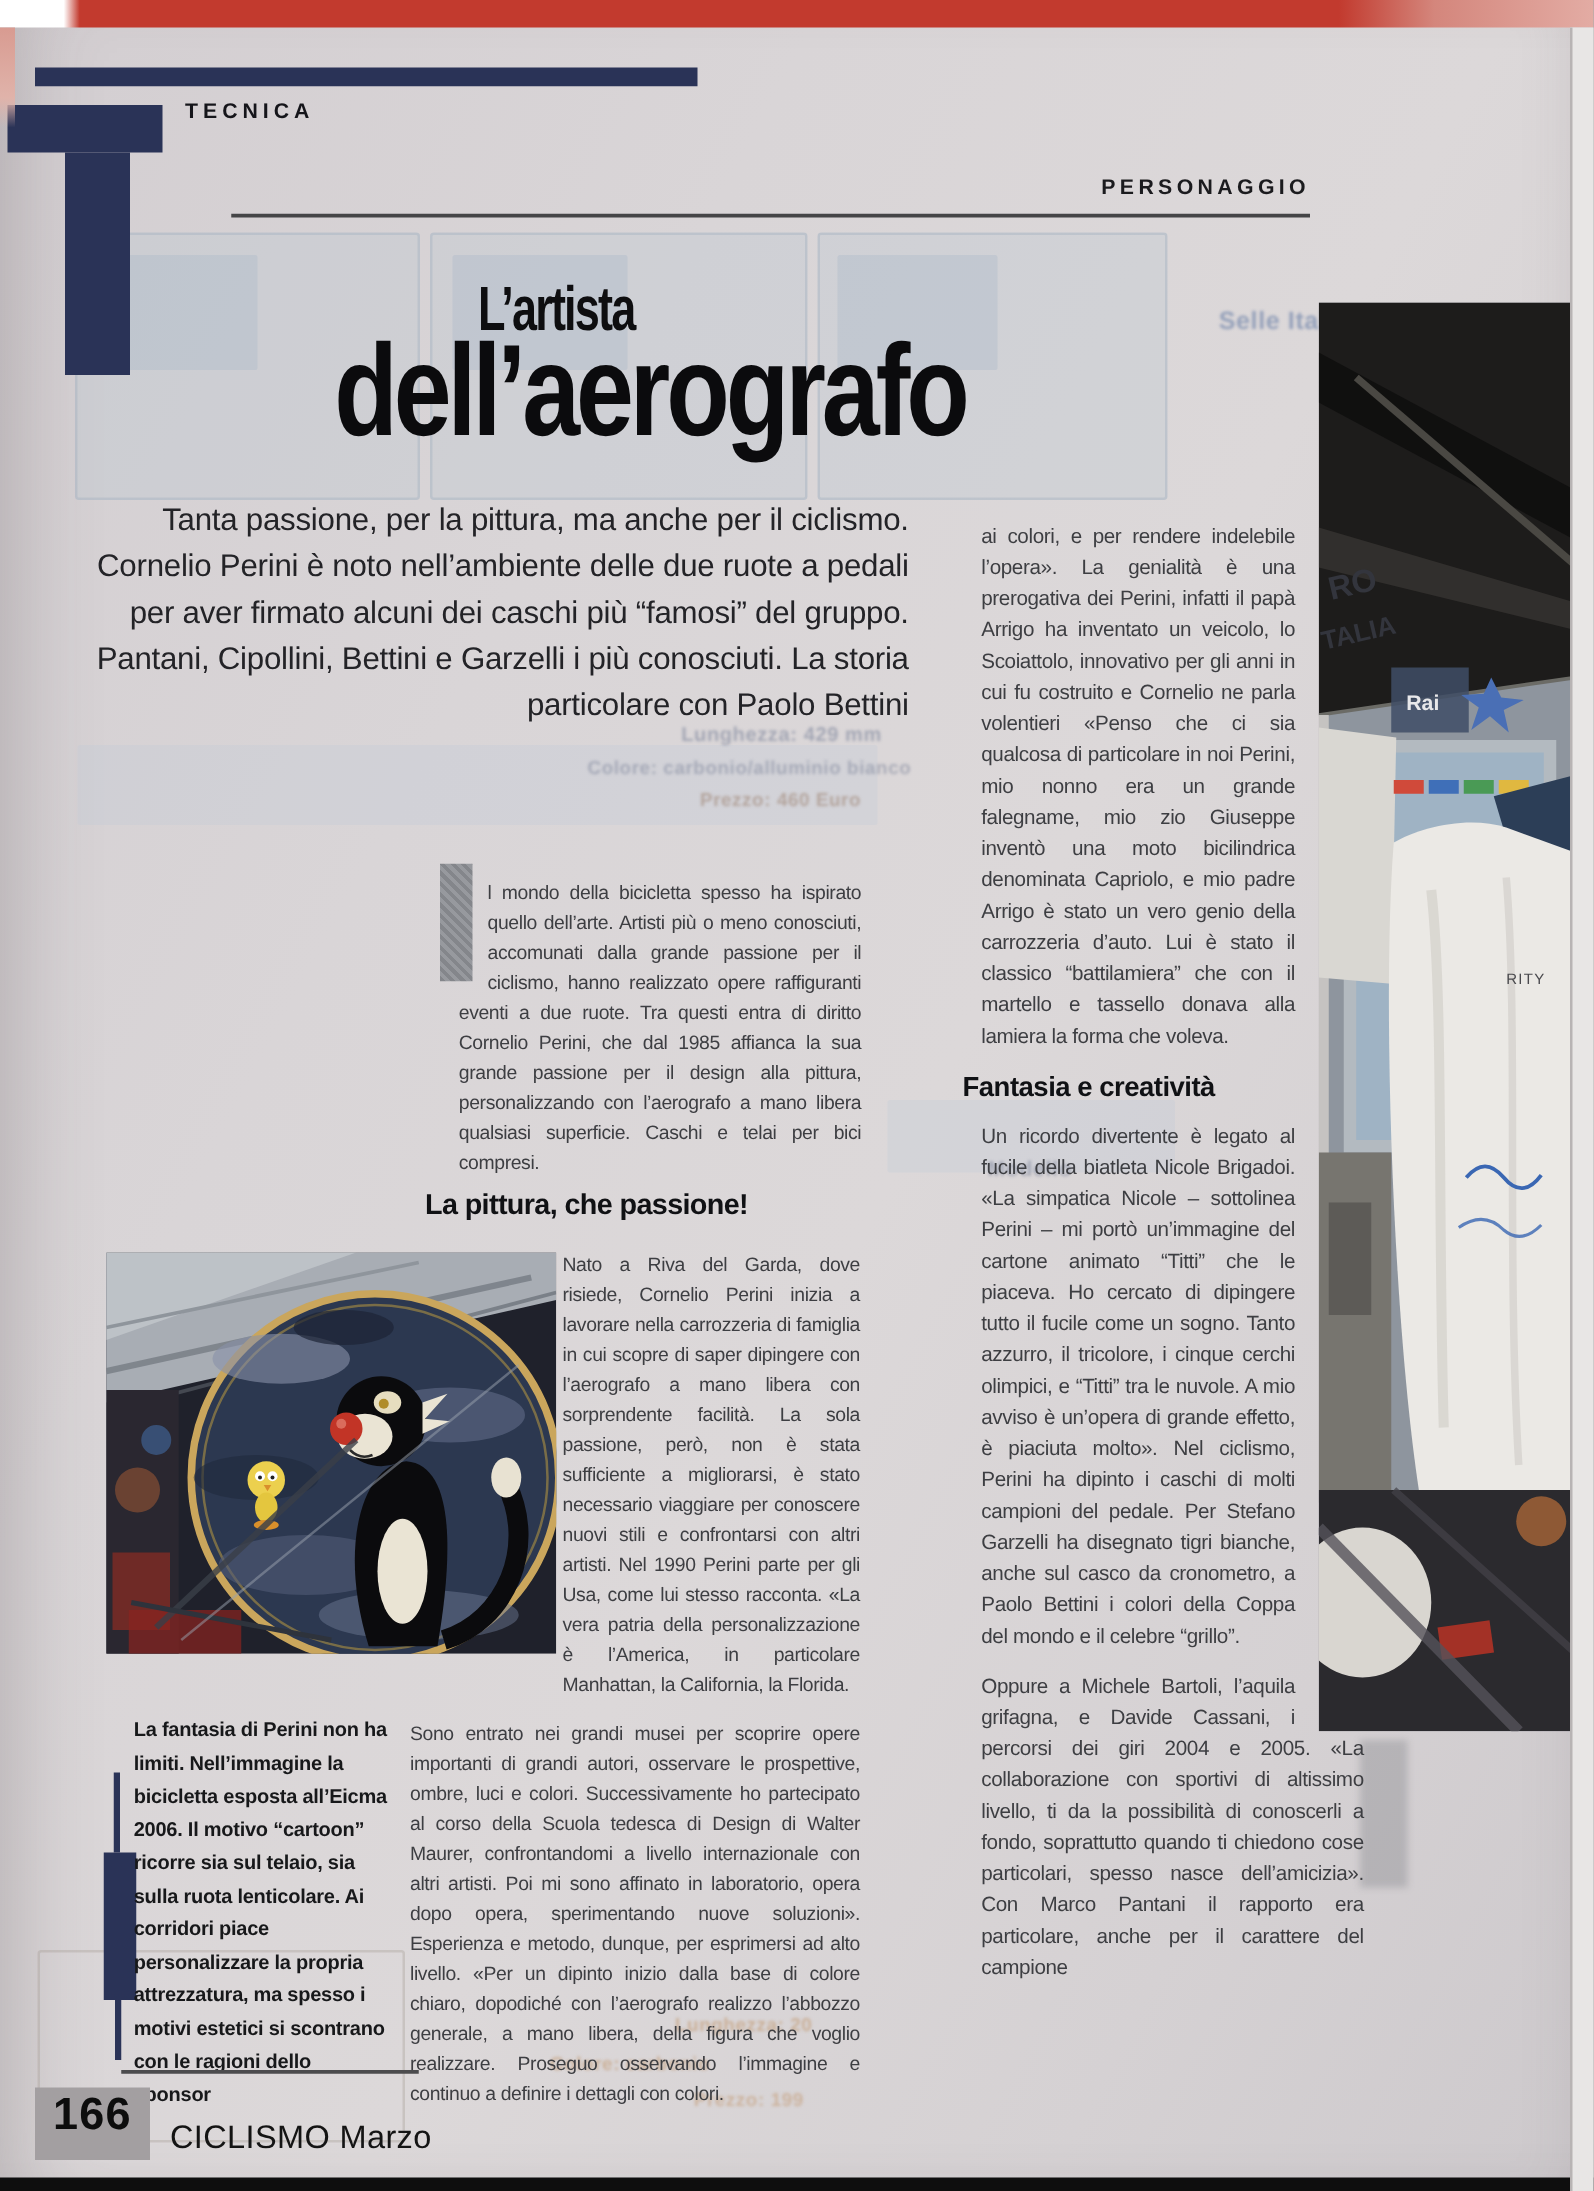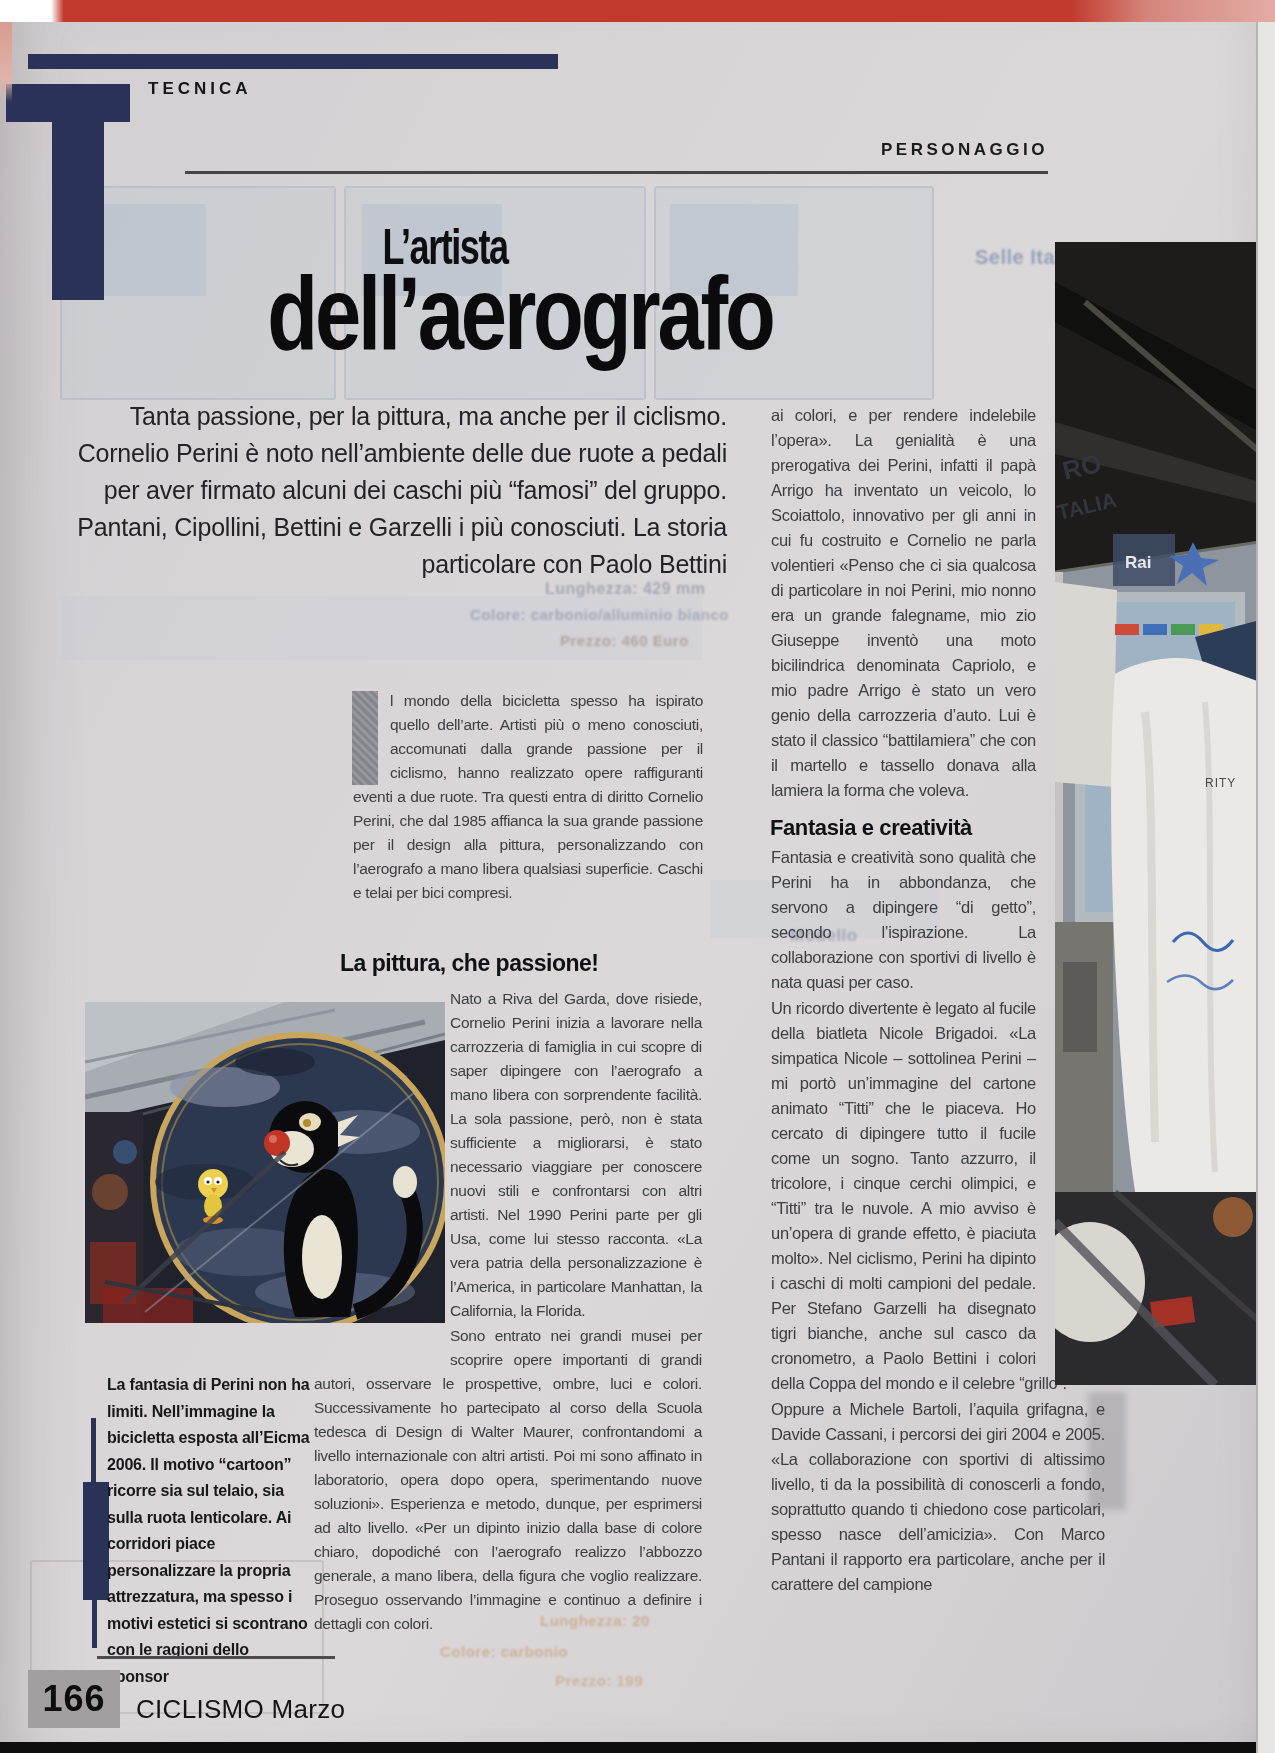--- a/index.html
+++ b/index.html
@@ -24,31 +24,31 @@
   .rule{background:#454547; height:3px;}
   .section-label{font-size:17px; font-weight:bold; letter-spacing:3.5px; color:#1b1b1e;}
   
   .title1{font-size:50px; font-weight:bold; letter-spacing:-2px; color:#0e0e10; text-align:center;
           transform:scaleX(.72); transform-origin:50% 50%; line-height:1; white-space:nowrap;}
   .title2{font-size:104px; font-weight:bold; letter-spacing:-4px; color:#0b0b0d; text-align:center;
           transform:scaleX(.80); transform-origin:50% 50%; line-height:.95; white-space:nowrap;}
   .lead{font-size:25px; line-height:37px; letter-spacing:-.2px; color:#232327;text-align:right;}
   
   .bodytxt{font-size:15.5px; line-height:24px; letter-spacing:-.3px; color:#3d3e42; text-align:justify;}
-  .bodytxt p{margin:1px;}
+  .bodytxt p{margin:15px;}
   .rightcol{font-size:16.5px; line-height:25px;}
   .h-run{font-size:23px; font-weight:bold; letter-spacing:-.5px; color:#101114; white-space:nowrap;}
   .h-inline{font-size:22px; font-weight:bold; letter-spacing:-.4px; color:#101114; margin:12px 0 5px !important; text-align:left;}
   .dropbar{float:left; width:26px; height:94px; margin:3px 12px 0 0;
            background:repeating-linear-gradient(45deg,#84868b 0 3px,#97999e 3px 6px);}
   .spacer-l{float:left; width:137px; height:384px;}
   .spacer-r{float:right; width:70px; height:968px;}
   .caption{font-size:16px; line-height:26.5px; font-weight:bold; color:#17181a; letter-spacing:-.2px;}
   
-  .pagenum-box{background:#a39fa1; display:flex; align-items:center; justify-content:center;}
+  .pagenum-box{background:#a39fa1; display:flex; justify-content:center;}
   .pagenum{font-size:36px; font-weight:bold; color:#0d0d0d; letter-spacing:1px;}
   .mag{font-size:26px; font-weight:normal; color:#141414; letter-spacing:.3px;}
   .bottombar{background:#0e0e0e;}
   
   .topstrip{background:linear-gradient(90deg,#ffffff 0%,#ffffff 4%,#c23a2e 5%,#c23a2e 84%,#d4867c 90%,#e3aca4 100%);}
   .leftpink{background:linear-gradient(#d89b91,#e0b3aa 70%,rgba(224,179,170,0));}
   .rightedge{background:#e8e6e5; border-left:2px solid #b8b4b4;}
   svg text{font-family:"Liberation Sans",sans-serif;}
 </style>
 </head>
@@ -160,21 +160,20 @@
   <div class="abs bodytxt" style="left:313px;top:986px;width:390px;">
     <div class="spacer-l"></div>
     <p>Nato a Riva del Garda, dove risiede, Cornelio Perini inizia a lavorare nella carrozzeria di famiglia in cui scopre di saper dipingere con l’aerografo a mano libera con sorprendente facilità. La sola passione, però, non è stata sufficiente a migliorarsi, è stato necessario viaggiare per conoscere nuovi stili e confrontarsi con altri artisti. Nel 1990 Perini parte per gli Usa, come lui stesso racconta. «La vera patria della personalizzazione è l’America, in particolare Manhattan, la California, la Florida.</p>
     <p>Sono entrato nei grandi musei per scoprire opere importanti di grandi autori, osservare le prospettive, ombre, luci e colori. Successivamente ho partecipato al corso della Scuola tedesca di Design di Walter Maurer, confrontandomi a livello internazionale con altri artisti. Poi mi sono affinato in laboratorio, opera dopo opera, sperimentando nuove soluzioni». Esperienza e metodo, dunque, per esprimersi ad alto livello. «Per un dipinto inizio dalla base di colore chiaro, dopodiché con l’aerografo realizzo l’abbozzo generale, a mano libera, della figura che voglio realizzare. Proseguo osservando l’immagine e continuo a definire i dettagli con colori.</p>
   </div>
 
   <div class="abs bodytxt rightcol" style="left:770px;top:402px;width:336px;">
     <div class="spacer-r"></div>
     <p>ai colori, e per rendere indelebile l’opera». La genialità è una prerogativa dei Perini, infatti il papà Arrigo ha inventato un veicolo, lo Scoiattolo, innovativo per gli anni in cui fu costruito e Cornelio ne parla volentieri «Penso che ci sia qualcosa di particolare in noi Perini, mio nonno era un grande falegname, mio zio Giuseppe inventò una moto bicilindrica denominata Capriolo, e mio padre Arrigo è stato un vero genio della carrozzeria d’auto. Lui è stato il classico “battilamiera” che con il martello e tassello donava alla lamiera la forma che voleva.</p>
     <p class="h-inline">Fantasia e creatività</p>
-    <p>Fantasia e creatività sono qualità che Perini ha in abbondanza, che servono a dipingere “di getto”, secondo l’ispirazione. La collaborazione con sportivi di livello è nata quasi per caso.</p>
     <p>Un ricordo divertente è legato al fucile della biatleta Nicole Brigadoi. «La simpatica Nicole – sottolinea Perini – mi portò un’immagine del cartone animato “Titti” che le piaceva. Ho cercato di dipingere tutto il fucile come un sogno. Tanto azzurro, il tricolore, i cinque cerchi olimpici, e “Titti” tra le nuvole. A mio avviso è un’opera di grande effetto, è piaciuta molto». Nel ciclismo, Perini ha dipinto i caschi di molti campioni del pedale. Per Stefano Garzelli ha disegnato tigri bianche, anche sul casco da cronometro, a Paolo Bettini i colori della Coppa del mondo e il celebre “grillo”.</p>
     <p>Oppure a Michele Bartoli, l’aquila grifagna, e Davide Cassani, i percorsi dei giri 2004 e 2005. «La collaborazione con sportivi di altissimo livello, ti da la possibilità di conoscerli a fondo, soprattutto quando ti chiedono cose particolari, spesso nasce dell’amicizia». Con Marco Pantani il rapporto era particolare, anche per il carattere del campione</p>
   </div>
 
   <div class="abs" style="left:1055px;top:242px;width:205px;height:1143px;">
     <svg width="205" height="1143" viewBox="0 0 205 1143">
       <rect x="0" y="0" width="205" height="1143" fill="#8e959e"></rect>
       <polygon points="0,0 205,0 205,300 0,330" fill="#1d1c1b"></polygon>
       <polygon points="0,40 205,150 205,190 0,80" fill="#090909" opacity=".6"></polygon>
       <polygon points="0,180 205,240 205,262 0,212" fill="#3a3834" opacity=".7"></polygon>

